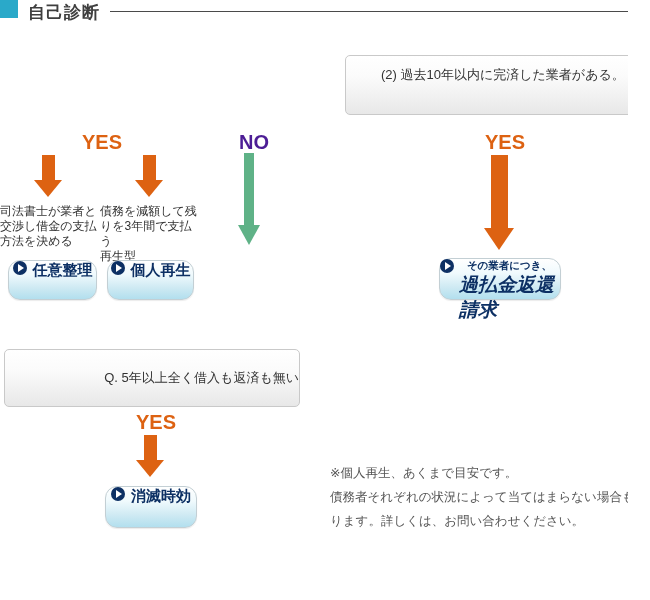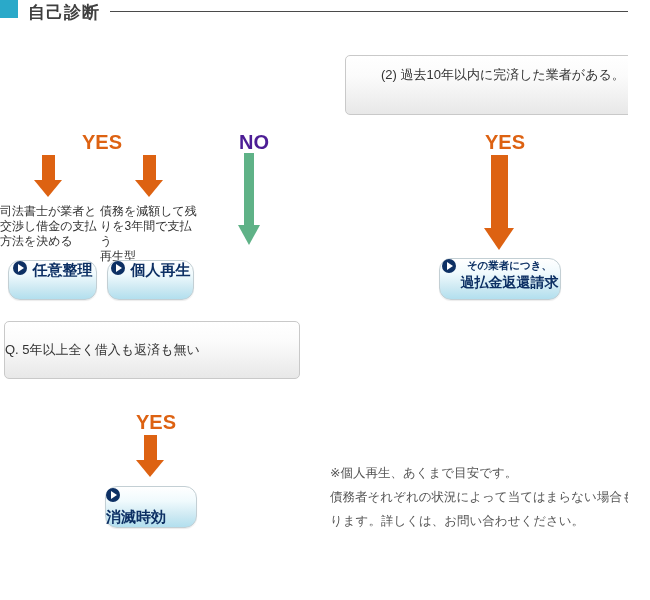--- a/index.html
+++ b/index.html
@@ -21,21 +21,21 @@
     border:1px solid #c9c9c9; border-radius:5px;
     background:linear-gradient(180deg,#ffffff 0%,#fbfbfb 35%,#e8e8e8 100%);
     font-size:13px; color:#333; line-height:24px;
   }
   .qbox1 { left:4px;   top:55px;  width:296px; height:60px; padding-top:7px; }
   .qbox1 .l1 { padding-left:69px; }
   .qbox1 .l2 { padding-left:80px; }
   .qbox2 { left:345px; top:55px;  width:303px; height:60px; padding-top:7px; }
   .qbox2 .l1 { padding-left:13px; }
   .qbox2 .l2 { padding-left:35px; }
-  .qbox3 { left:4px;   top:321px; width:296px; height:58px; text-align:left; line-height:56px; }
+  .qbox3 { left:4px;   top:349px; width:296px; height:58px; text-align:right; line-height:56px; }
 
   
   .lbl { font-size:20px; font-weight:bold; }
   .lbl-orange { color:#dd6212; }
   .lbl-green  { color:#4c1d95; }
   .yes1 { left:82px;  top:131px; }
   .no1  { left:239px; top:131px; }
   .yes2 { left:485px; top:131px; }
   .yes3 { left:136px; top:411px; }
 
@@ -65,25 +65,25 @@
   .btn {
     display:flex; justify-content:center; gap:6px;
     border:1px solid #c3cfd4; border-radius:12px;
     background:linear-gradient(180deg,#ffffff 0%,#f0fafd 35%,#cfeaf3 70%,#b2dfee 100%);
     color:#0d3064; font-weight:bold; font-size:15px; cursor:pointer;
     box-shadow:0 1px 1px rgba(0,0,0,0.08);
   }
   .btn1 { left:8px;   top:260px; width:89px;  height:40px; }
   .btn2 { left:107px; top:260px; width:87px;  height:40px;font-family:Liberation Mono, monospace; }
   .btn3 { left:207px; top:260px; width:89px;  height:40px; }
-  .btn4 { left:105px; top:486px; width:92px;  height:42px;flex-direction:column; }
+  .btn4 { left:105px; top:486px; width:92px;  height:42px; }
   .btn-big { left:439px; top:258px; width:122px; height:42px; gap:5px; }
   .btn-big .col { display:flex; flex-direction:column; align-items:center; }
   .btn-big .small-line { font-size:10.5px; line-height:13px; }
-  .btn-big .big-line   { font-size:14px; line-height:20px; }
+  .btn-big .big-line   { font-size:19px; line-height:25px;font-style:italic; }
 
   .play-icon { position:relative; width:14px; height:14px; border-radius:50%; background:#0d3064; flex:none; }
   .play-icon::after {
     content:""; position:absolute; left:5px; top:3px;
     border-left:6px solid #ffffff; border-top:4px solid transparent; border-bottom:4px solid transparent;
   }
 
   
   .disclaimer {
     left:330px; top:461px; width:320px;

